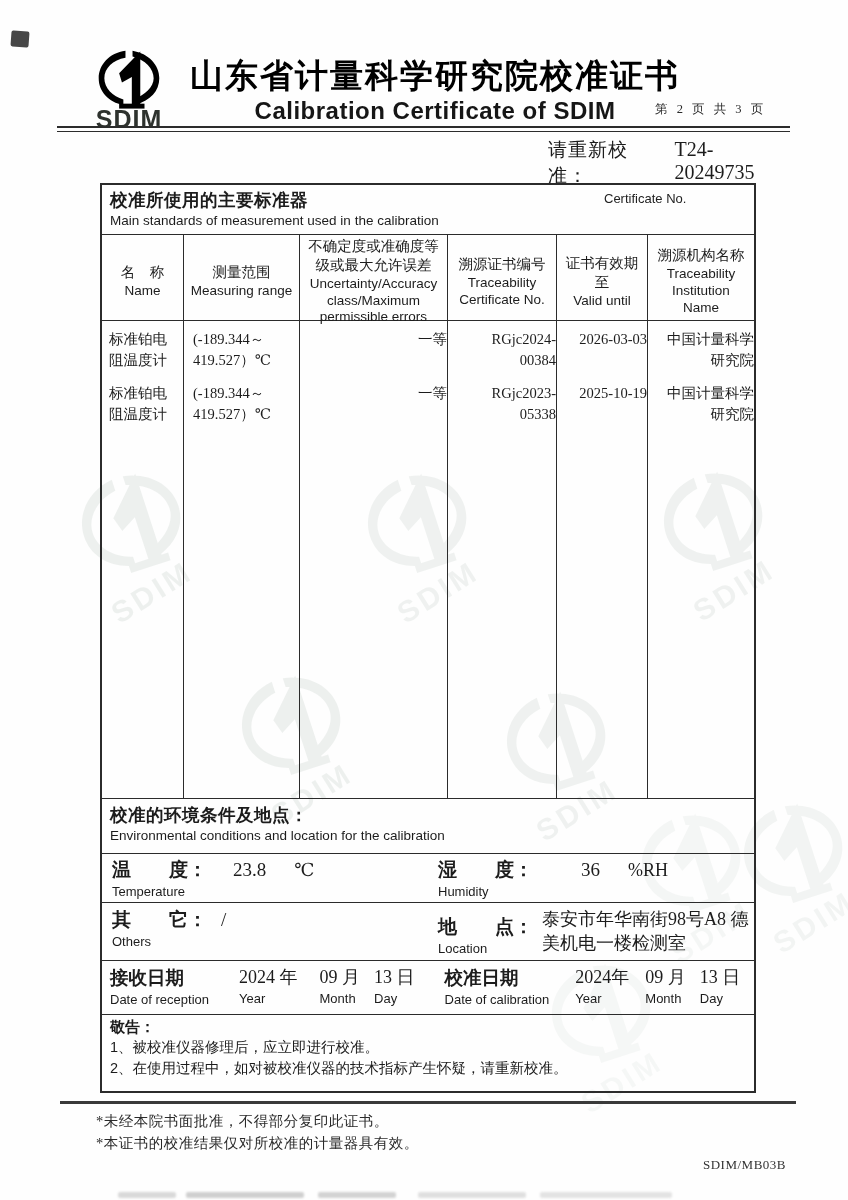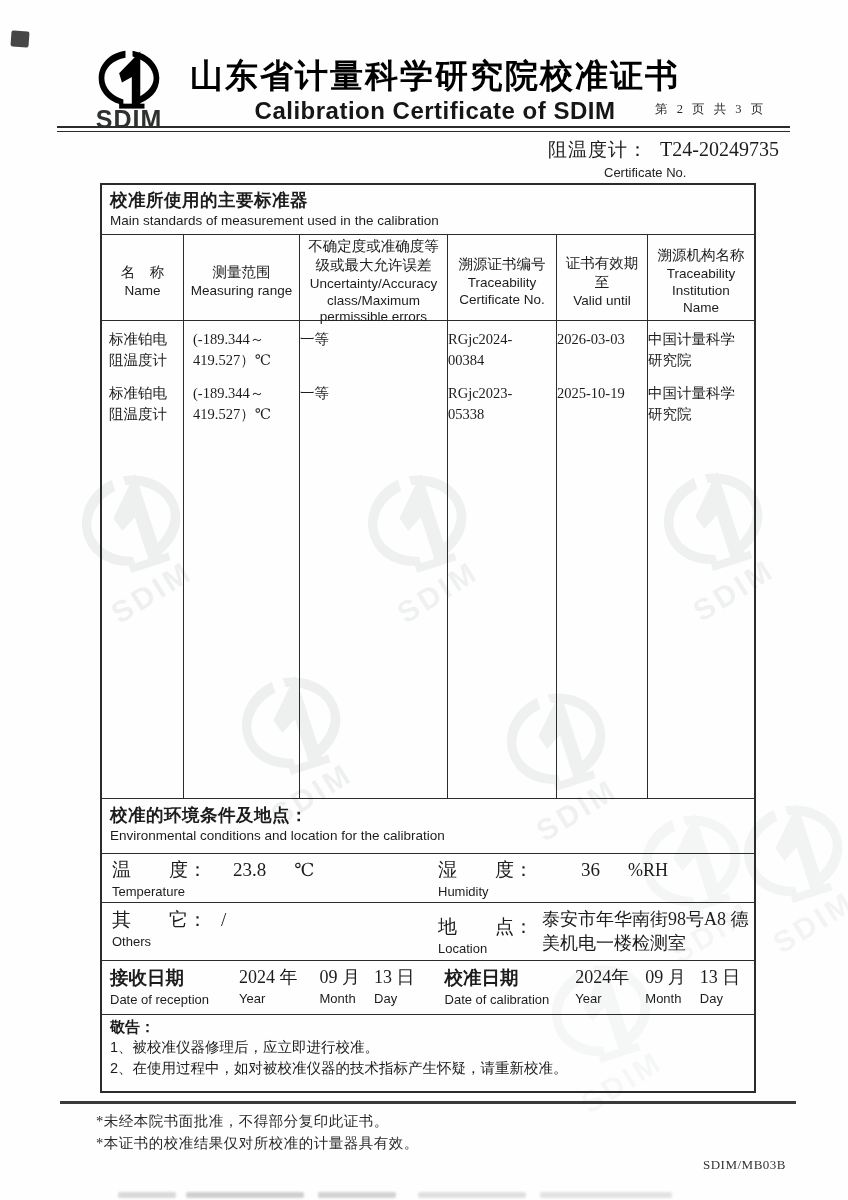--- a/index.html
+++ b/index.html
@@ -52,31 +52,31 @@
   .hcell { border-right:1.2px solid #2b2b2b; display:flex; flex-direction:column;
     align-items:center; justify-content:center; text-align:center; padding:2px 1px;
     font-family:"Liberation Sans","DejaVu Sans",sans-serif; }
   .hcell:last-child { border-right:none; }
   .hcn { font-size:14.5px; line-height:1.3; }
   .hen { font-size:13.5px; line-height:1.25; margin-top:1px; }
   .body-row { height:478px; border-bottom:1.5px solid #2b2b2b; }
   .bcol { border-right:1.2px solid #2b2b2b; }
   .bcol:last-child { border-right:none; }
   .entry { margin-top:8px; min-height:48px; font-size:14.5px; line-height:1.45;
-    text-align:left; }
+    text-align:right; }
   .entry + .entry { margin-top:6px; }
   .col-name .entry { text-align:left; padding-left:7px; }
   .col-range .entry { text-align:left; padding-left:9px; }
   .sec-env-title { height:55px; border-bottom:1.5px solid #2b2b2b; padding:4px 8px 0 8px; }
   .row-flex { display:flex; }
   .row-th { height:49px; border-bottom:1.5px solid #2b2b2b; padding-top:3px; }
   .half-l { width:336px; padding-left:10px; }
   .half-r { flex:1; }
   .env-line1 { display:flex; align-items:baseline; }
-  .env-label { font-family:"Liberation Sans","DejaVu Sans",sans-serif; font-weight:400;
+  .env-label { font-family:"Liberation Sans","DejaVu Sans",sans-serif; font-weight:700;
     font-size:19px; }
   .env-val { font-size:19px; margin-left:26px; }
   .env-unit { font-size:18px; margin-left:28px; }
   .env-en { font-family:Liberation Sans, sans-serif; font-size:13px;
     margin-top:1px; }
   .row-ol { height:58px; border-bottom:1.5px solid #2b2b2b; padding-top:4px; }
   .loc-wrap { display:flex;align-items:flex-end; }
   .loc-labels { width:96px; }
   .loc-value { font-size:18px; line-height:1.35; margin-left:8px; }
   .row-dates { height:54px; border-bottom:1.5px solid #2b2b2b; display:flex;
@@ -165,21 +165,21 @@
       </svg>
     <div class="logo-text">SDIM</div>
   </div>
   <div class="title-cn">山东省计量科学研究院校准证书</div>
   <div class="title-en">Calibration Certificate of SDIM</div>
   <div class="page-info">第 2 页 共 3 页</div>
   <div class="double-rule"></div>
 
   <div class="cert-no-block">
     <div class="cert-no-line">
-      <span class="cert-no-label">阻温度计：</span>
+      <span class="cert-no-label">请重新校准：</span>
       <span class="cert-no-value">T24-20249735</span>
     </div>
     <div class="cert-no-en">Certificate No.</div>
   </div>
 
   <div class="main-box">
 
     <div class="sec-tbl-title">
       <div class="sec-title-cn">校准所使用的主要标准器</div>
       <div class="sec-title-en">Main standards of measurement used in the calibration</div>

